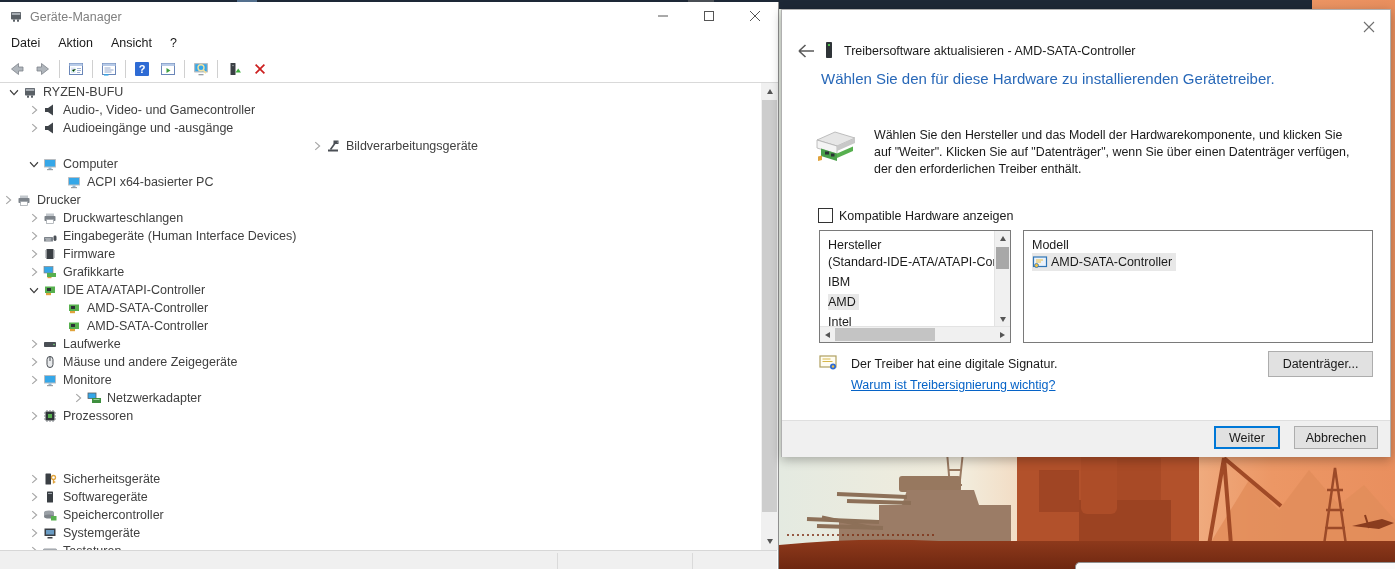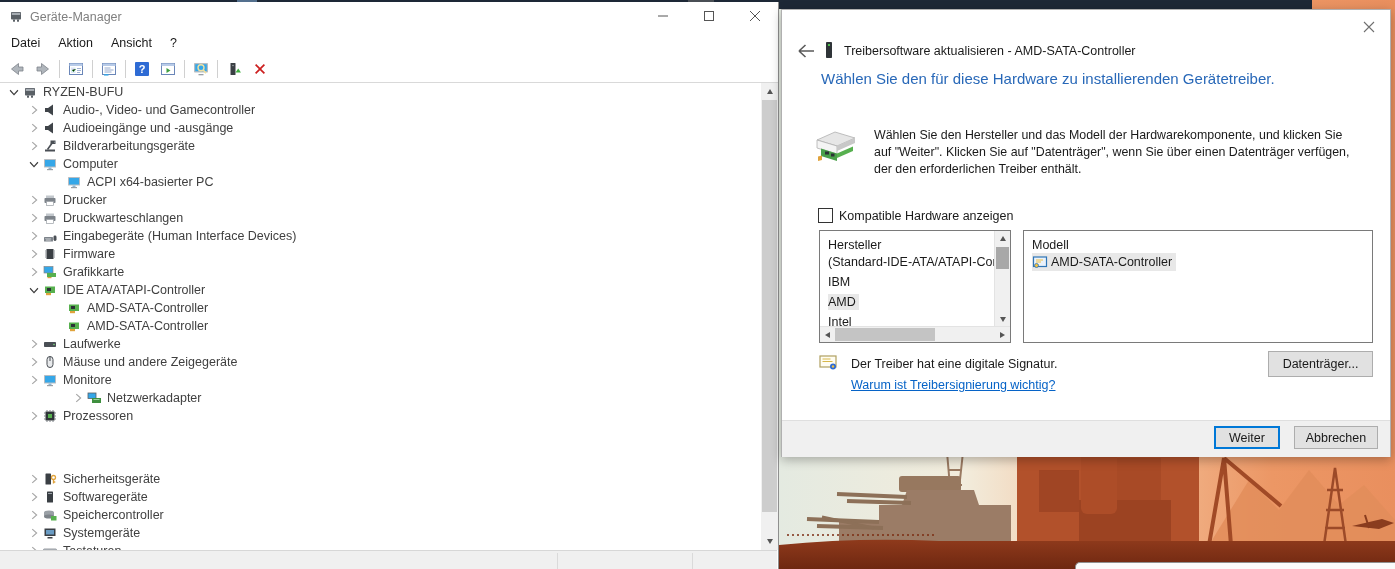--- a/index.html
+++ b/index.html
@@ -414,21 +414,21 @@
           <span class="expander">
             <svg width="14" height="14">
               <use href="#chev-right"></use>
             </svg>
           </span>
           <svg class="ticon">
             <use href="#i-speaker"></use>
           </svg>
           <span class="tlabel">Audioeingänge und -ausgänge</span>
         </div>
-        <div class="trow" style="padding-left: 26px;">
+        <div class="trow" style="padding-left: 26px; justify-content: center;">
           <span class="expander">
             <svg width="14" height="14">
               <use href="#chev-right"></use>
             </svg>
           </span>
           <svg class="ticon">
             <use href="#i-imaging"></use>
           </svg>
           <span class="tlabel">Bildverarbeitungsgeräte</span>
         </div>
@@ -443,21 +443,21 @@
           </svg>
           <span class="tlabel">Computer</span>
         </div>
         <div class="trow" style="padding-left: 50px;">
           <span class="expander"></span>
           <svg class="ticon">
             <use href="#i-monitor"></use>
           </svg>
           <span class="tlabel">ACPI x64-basierter PC</span>
         </div>
-        <div class="trow" style="padding-left: 26px; align-items: center;">
+        <div class="trow" style=" align-items: center;">
           <span class="expander">
             <svg width="14" height="14">
               <use href="#chev-right"></use>
             </svg>
           </span>
           <svg class="ticon">
             <use href="#i-printer"></use>
           </svg>
           <span class="tlabel">Drucker</span>
         </div>

